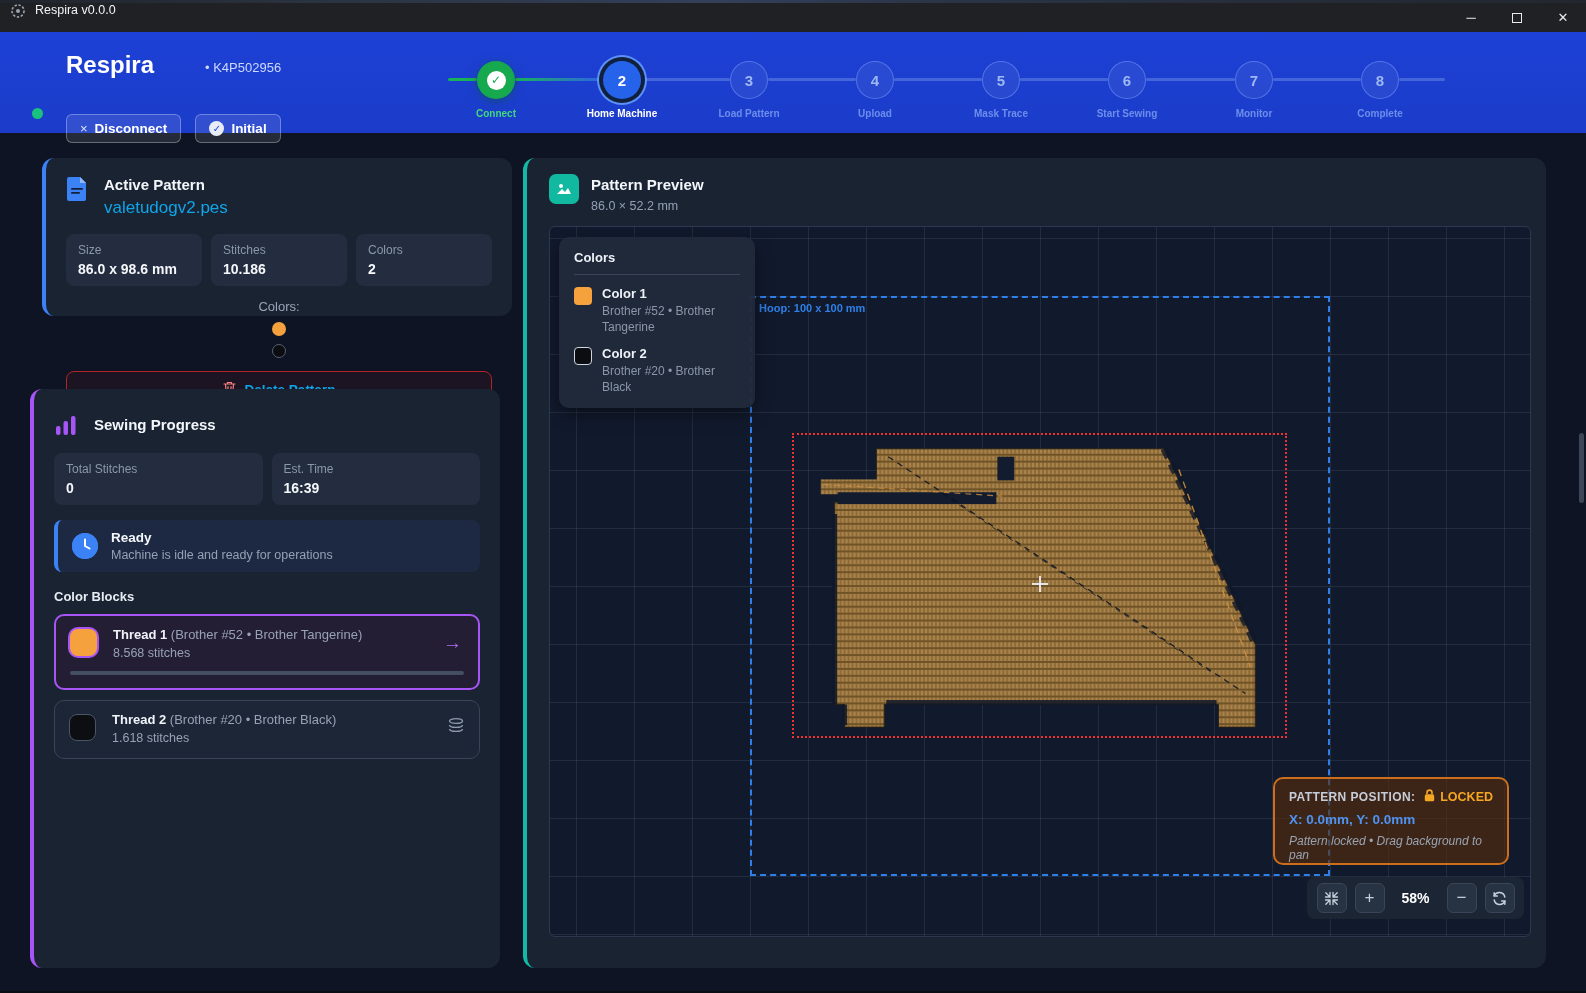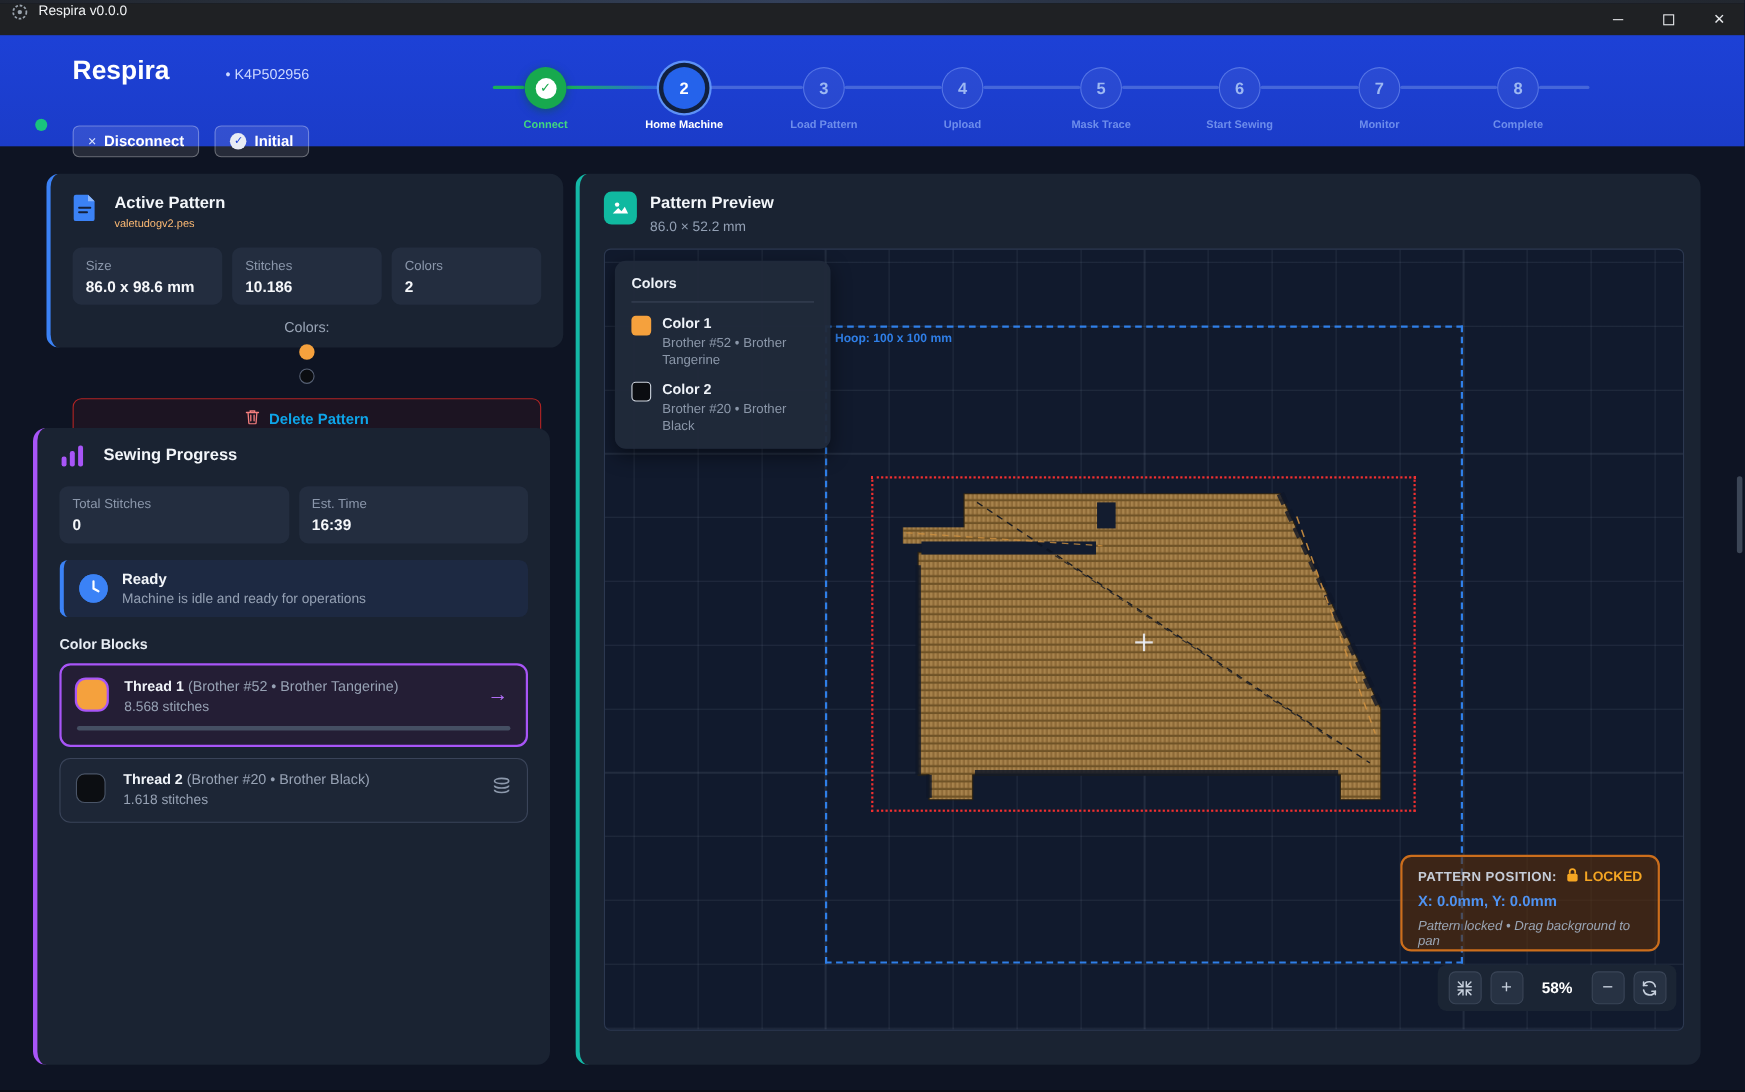--- a/index.html
+++ b/index.html
@@ -53,26 +53,26 @@
   .step.future .circle { background:rgba(255,255,255,0.06); border:1.5px solid rgba(150,180,255,0.40);
     color:#9db8f2; }
   .step-label { margin-top:9px; font-size:10px; font-weight:bold; }
   .step.done .step-label { color:#41d77f; }
   .step.active .step-label { color:#ffffff; }
   .step.future .step-label { color:#7d9bе0; color:rgba(160,190,255,0.62); }
 
   
   .card { position:absolute; background:#1a2332; border-radius:12px; }
   .card1 { left:42px; top:158px; width:470px; height:158px; border-left:4px solid #3b82f6; padding:18px 20px; }
-  .card2 { left:30px; top:389px; width:470px; height:579px; border-left:4px solid #a855f7; padding:13px 20px; }
+  .card2 { left:30px; top:389px; width:470px; height:579px; border-left:4px solid #a855f7; padding:24px 20px; }
   .card3 { left:523px; top:158px; width:1023px; height:810px; border-left:4px solid #14b8a6; }
 
   .card-head { display:flex; align-items:flex-start; gap:16px; }
   .ch-texts .ch-title { font-size:15px; font-weight:bold; color:#f3f6fa; }
-  .ch-texts .ch-sub { margin-top:5px; font-size:10px; color:#fdba74; }
+  .ch-texts .ch-sub { margin-top:5px; font-size:17px; color:#0ea5e9; }
 
   .stats-row { display:flex; gap:9px; margin-top:16px; }
   .stat-box { flex:1; background:#232d3f; border-radius:8px; padding:9px 12px; }
   .stat-label { font-size:12px; color:#8b97ab; }
   .stat-value { margin-top:4px; font-size:14px; font-weight:bold; color:#f5f7fa; }
 
   .colors-row { display:flex; align-items:center; gap:8px; margin-top:13px;flex-direction:column; }
   .colors-row .cr-label { font-size:13px; color:#9aa5b6; }
   .dot { width:14px; height:14px; border-radius:50%; }
   .dot.orange { background:#f5a13d; }

